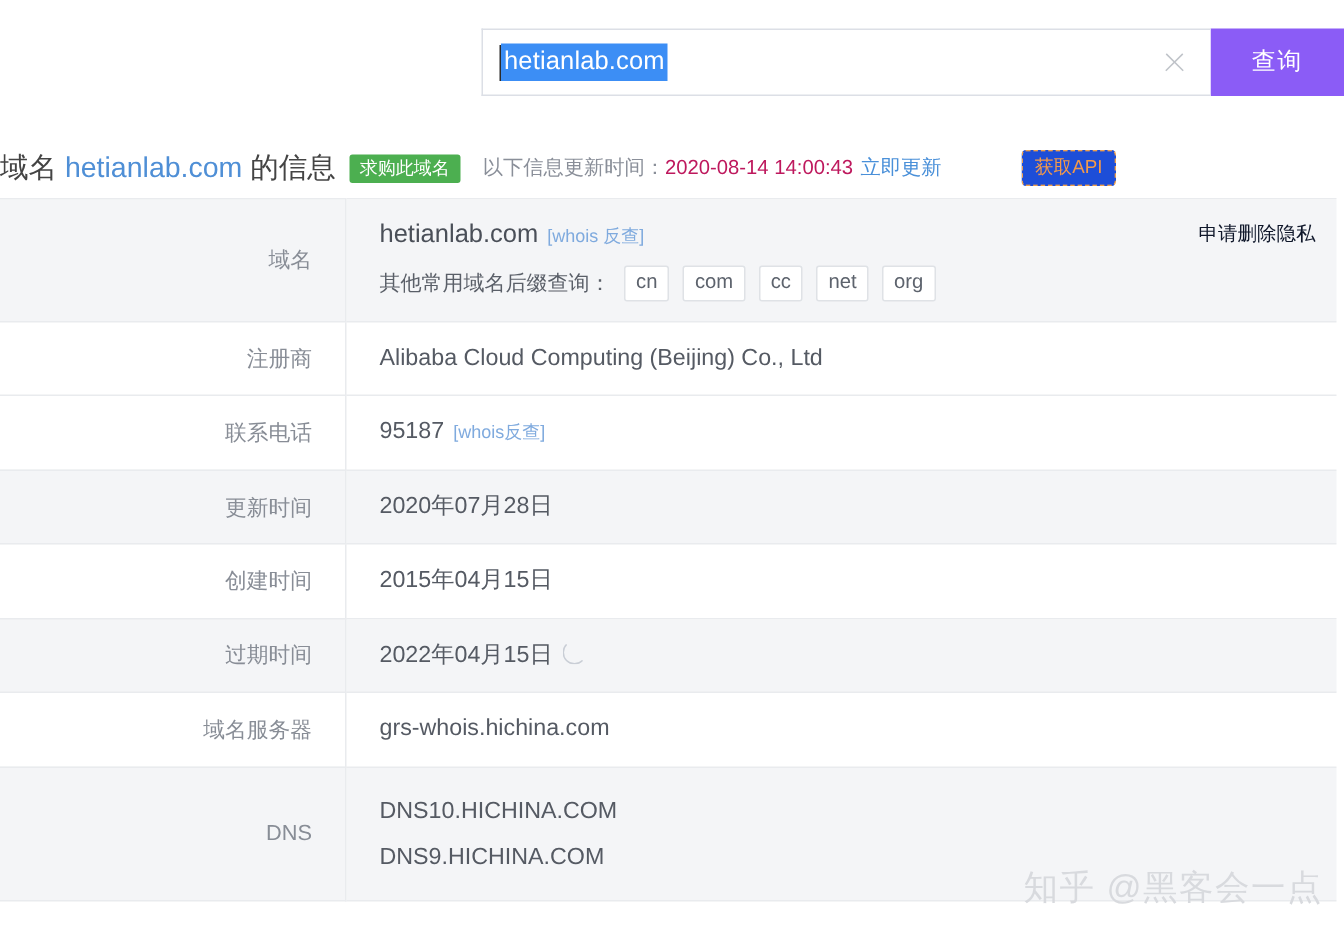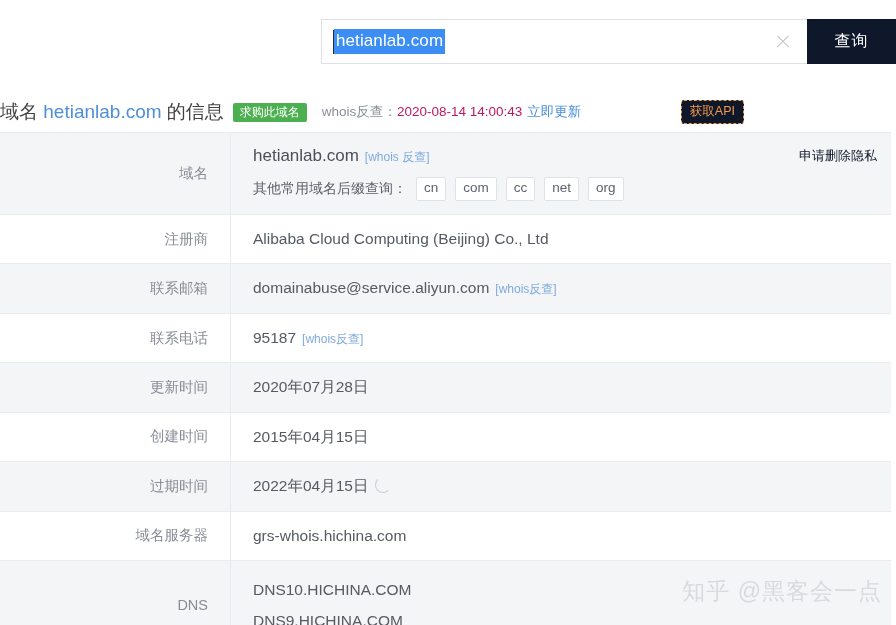--- a/index.html
+++ b/index.html
@@ -78,21 +78,21 @@
     left: 1px;
     top: 8px;
     width: 16px;
     height: 1.4px;
     background: #bfc3c9;
   }
   .clear-icon:before { transform: rotate(45deg); }
   .clear-icon:after  { transform: rotate(-45deg); }
   .search-btn {
     flex: 0 0 89px;
-    background: #0f172a;
+    background: #8b5cf6;
     color: #ffffff;
     font-size: 16px;
     display: flex;
     align-items: center;
     justify-content: center;
     cursor: pointer;
     border: none;
     font-family: inherit;
     letter-spacing: 1px;
   }
@@ -144,21 +144,21 @@
   }
   .api-btn {
     position: absolute;
     right: 12px;
     top: 8px;
     border: 1px dashed #f0a04b;
     color: #f2994a;
     font-size: 12.5px;
     padding: 4px 8px 5px 8px;
     border-radius: 3px;
-    background: #0f172a;
+    background: #1d4ed8;
     cursor: pointer;
     white-space: nowrap;
     line-height: 1;
   }
 
   
   .whois-table {
     position: absolute;
     left: 0;
     top: 132px;
@@ -269,21 +269,21 @@
 </div>
 
 <div class="info-head">
   <span class="info-title">
     <span>域名</span>
     <span class="dom">hetianlab.com</span>
     <span>的信息</span>
   </span>
   <span class="buy-badge">求购此域名</span>
   <span class="update-info">
-    <span>whois反查：</span><span class="ts">2020-08-14 14:00:43</span><span class="update-now">立即更新</span>
+    <span>以下信息更新时间：</span><span class="ts">2020-08-14 14:00:43</span><span class="update-now">立即更新</span>
   </span>
   <span class="api-btn">获取API</span>
 </div>
 
 <table class="whois-table">
   <tbody>
     <tr class="shade">
       <td class="lbl">域名</td>
       <td class="val">
         <span class="val-main">hetianlab.com</span><span class="whois-link">[whois 反查]</span>
@@ -299,26 +299,20 @@
       </td>
     </tr>
 
     <tr>
       <td class="lbl">注册商</td>
       <td class="val">
         <span class="row-text">Alibaba Cloud Computing (Beijing) Co., Ltd</span>
       </td>
     </tr>
 
-    <tr class="shade">
-      <td class="lbl">联系邮箱</td>
-      <td class="val">
-        <span class="row-text">domainabuse@service.aliyun.com</span><span class="whois-link">[whois反查]</span>
-      </td>
-    </tr>
 
     <tr>
       <td class="lbl">联系电话</td>
       <td class="val">
         <span class="row-text">95187</span><span class="whois-link">[whois反查]</span>
       </td>
     </tr>
 
     <tr class="shade">
       <td class="lbl">更新时间</td>

